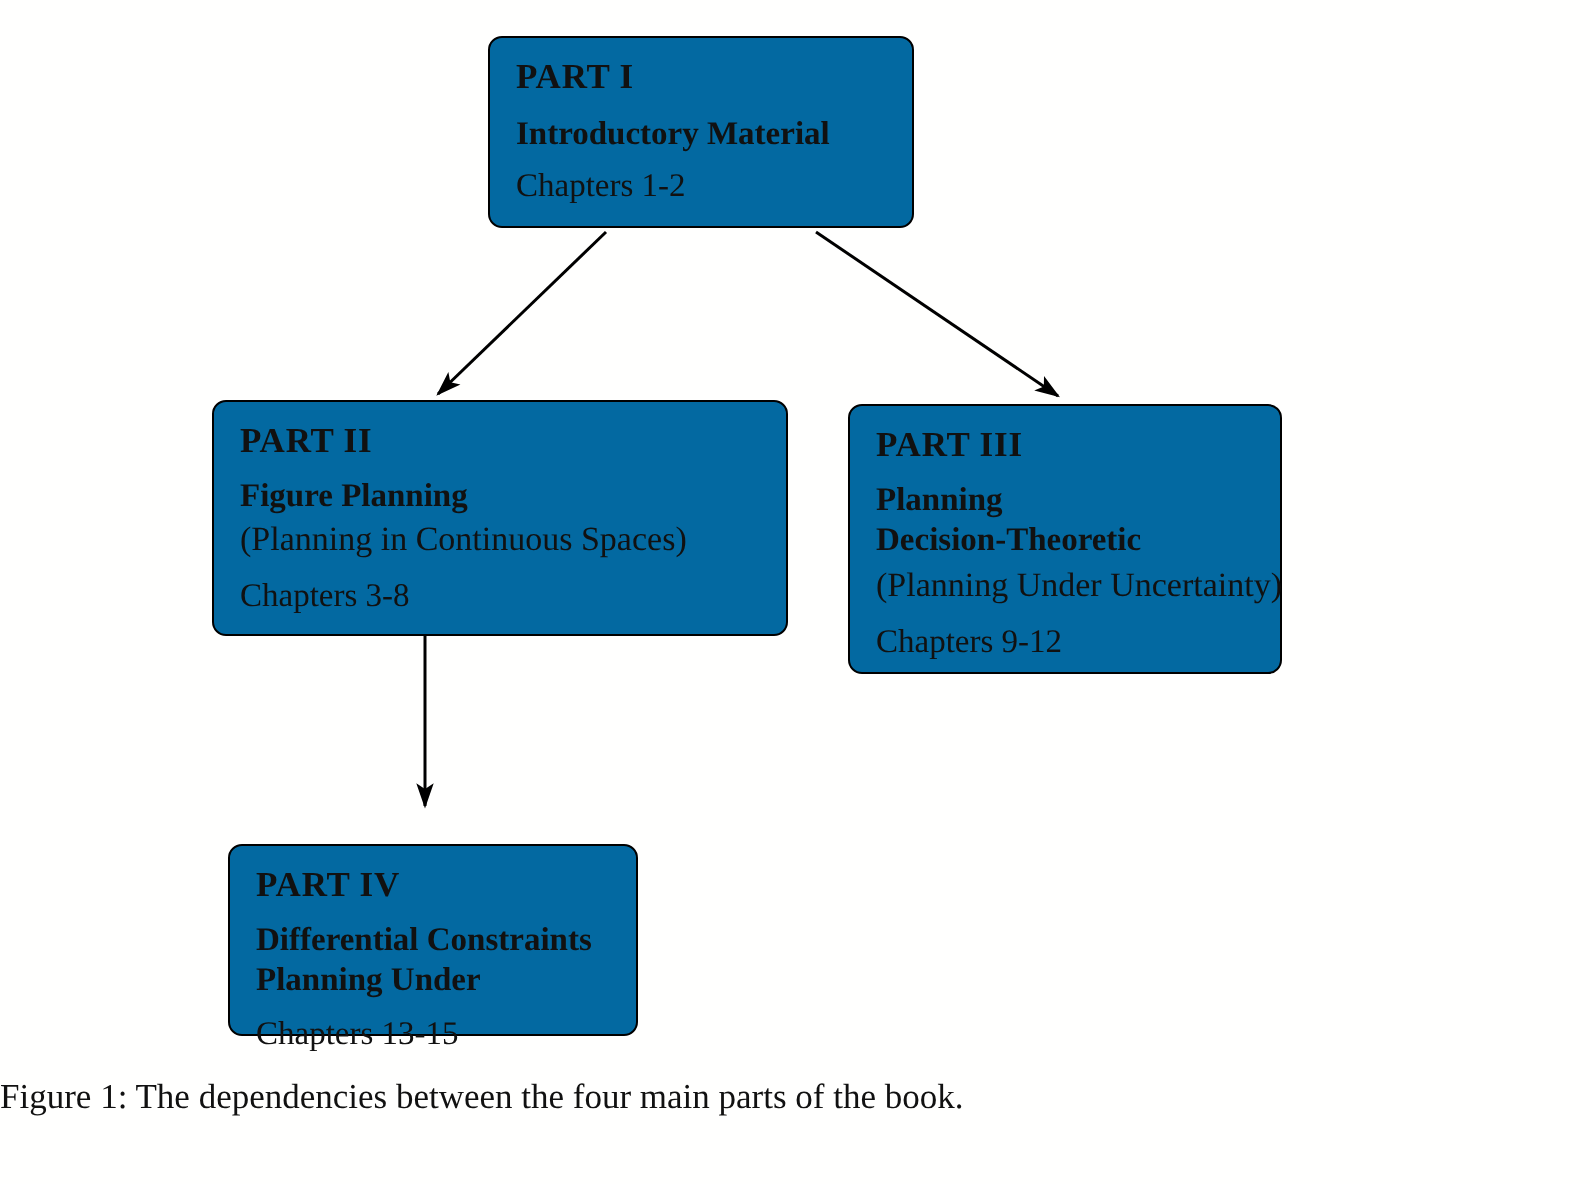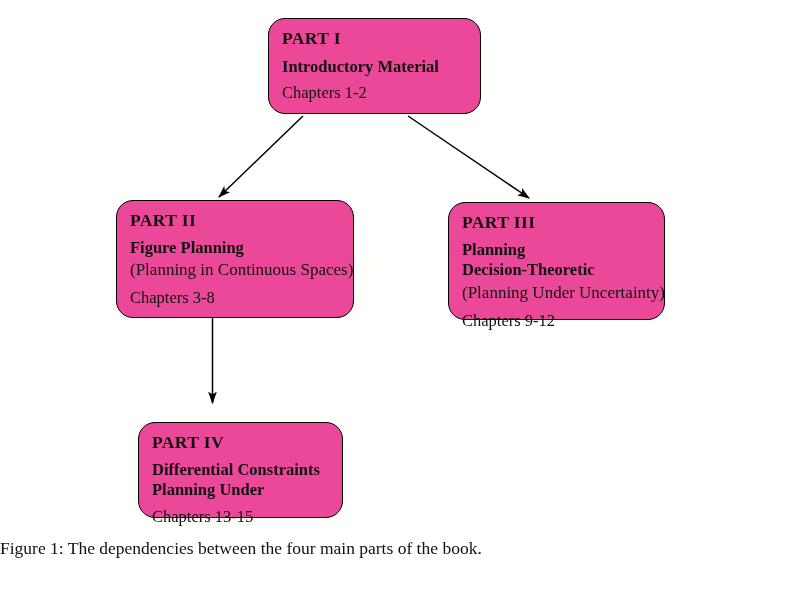--- a/index.html
+++ b/index.html
@@ -24,23 +24,22 @@
     left: 0;
     top: 0;
     width: 795px;
     height: 592px;
     pointer-events: none;
   }
   .node-box {
     position: absolute;
     box-sizing: border-box;
     border: 1.4px solid #000000;
-    border-radius: 17px;
-    background: #ec4899;
-    margin-left: 24px;
+    border-radius: 7px;
+    background: #0369a1;
   }
   .node-inner {
     position: absolute;
     left: 13px;
     right: 10px;
     top: 8px;
   }
   .node-title {
     font-weight: bold;
     font-size: 17.5px;
@@ -63,22 +62,22 @@
     line-height: 1.42;
     white-space: nowrap;
   }
   .node-chapters {
     font-size: 16.5px;
     line-height: 1.32;
     margin-top: 5px;
     white-space: nowrap;
   }
   #box-part-i    { left: 244px; top: 18px;  width: 213px; height: 96px; }
-  #box-part-ii   { left: 92px; top: 200px; width: 238px; height: 118px; }
-  #box-part-iii  { left: 424px; top: 202px; width: 217px; height: 118px; }
+  #box-part-ii   { left: 106px; top: 200px; width: 288px; height: 118px; }
+  #box-part-iii  { left: 424px; top: 202px; width: 217px; height: 135px; }
   #box-part-iv   { left: 114px; top: 422px; width: 205px; height: 96px; }
   #caption {
     position: absolute;
     left: 0;
     right: 0;
     top: 538px;
     text-align: left;
     font-size: 17.5px;
     white-space: nowrap;
   }

